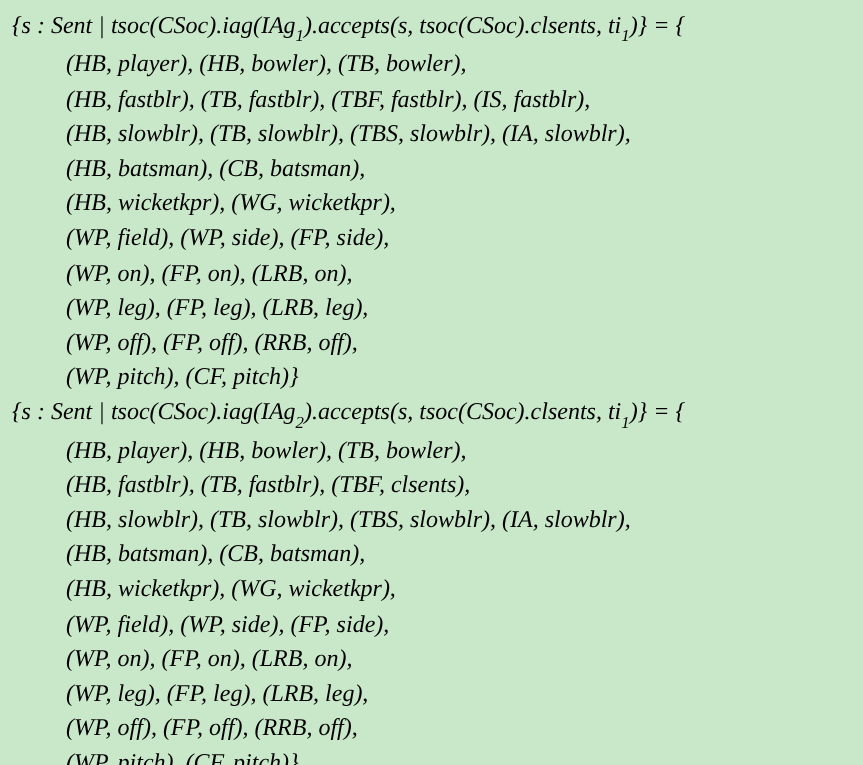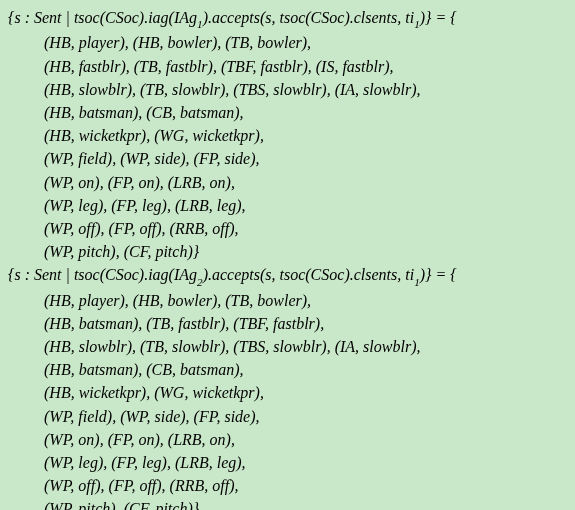--- a/index.html
+++ b/index.html
@@ -42,21 +42,21 @@
 <div class="indent line">(WP, field), (WP, side), (FP, side),</div>
 <div class="indent line">(WP, on), (FP, on), (LRB, on),</div>
 <div class="indent line">(WP, leg), (FP, leg), (LRB, leg),</div>
 <div class="indent line">(WP, off), (FP, off), (RRB, off),</div>
 <div class="indent line">(WP, pitch), (CF, pitch)}</div>
 
 <div class="line">
   {<span>s</span> : <span>Sent</span> | <span>tsoc</span>(<span>CSoc</span>).<span>iag</span>(<span>IAg</span><span class="sub">2</span>).<span>accepts</span>(<span>s</span>, <span>tsoc</span>(<span>CSoc</span>).<span>clsents</span>, <span>ti</span><span class="sub">1</span>)} = {
 </div>
 <div class="indent line">(HB, player), (HB, bowler), (TB, bowler),</div>
-<div class="indent line">(HB, batsman), (TB, fastblr), (TBF, fastblr),</div>
+<div class="indent line">(HB, fastblr), (TB, fastblr), (TBF, clsents),</div>
 <div class="indent line">(HB, slowblr), (TB, slowblr), (TBS, slowblr), (IA, slowblr),</div>
 <div class="indent line">(HB, batsman), (CB, batsman),</div>
 <div class="indent line">(HB, wicketkpr), (WG, wicketkpr),</div>
 <div class="indent line">(WP, field), (WP, side), (FP, side),</div>
 <div class="indent line">(WP, on), (FP, on), (LRB, on),</div>
 <div class="indent line">(WP, leg), (FP, leg), (LRB, leg),</div>
 <div class="indent line">(WP, off), (FP, off), (RRB, off),</div>
 <div class="indent line">(WP, pitch), (CF, pitch)}</div>
 
 </body></html>

